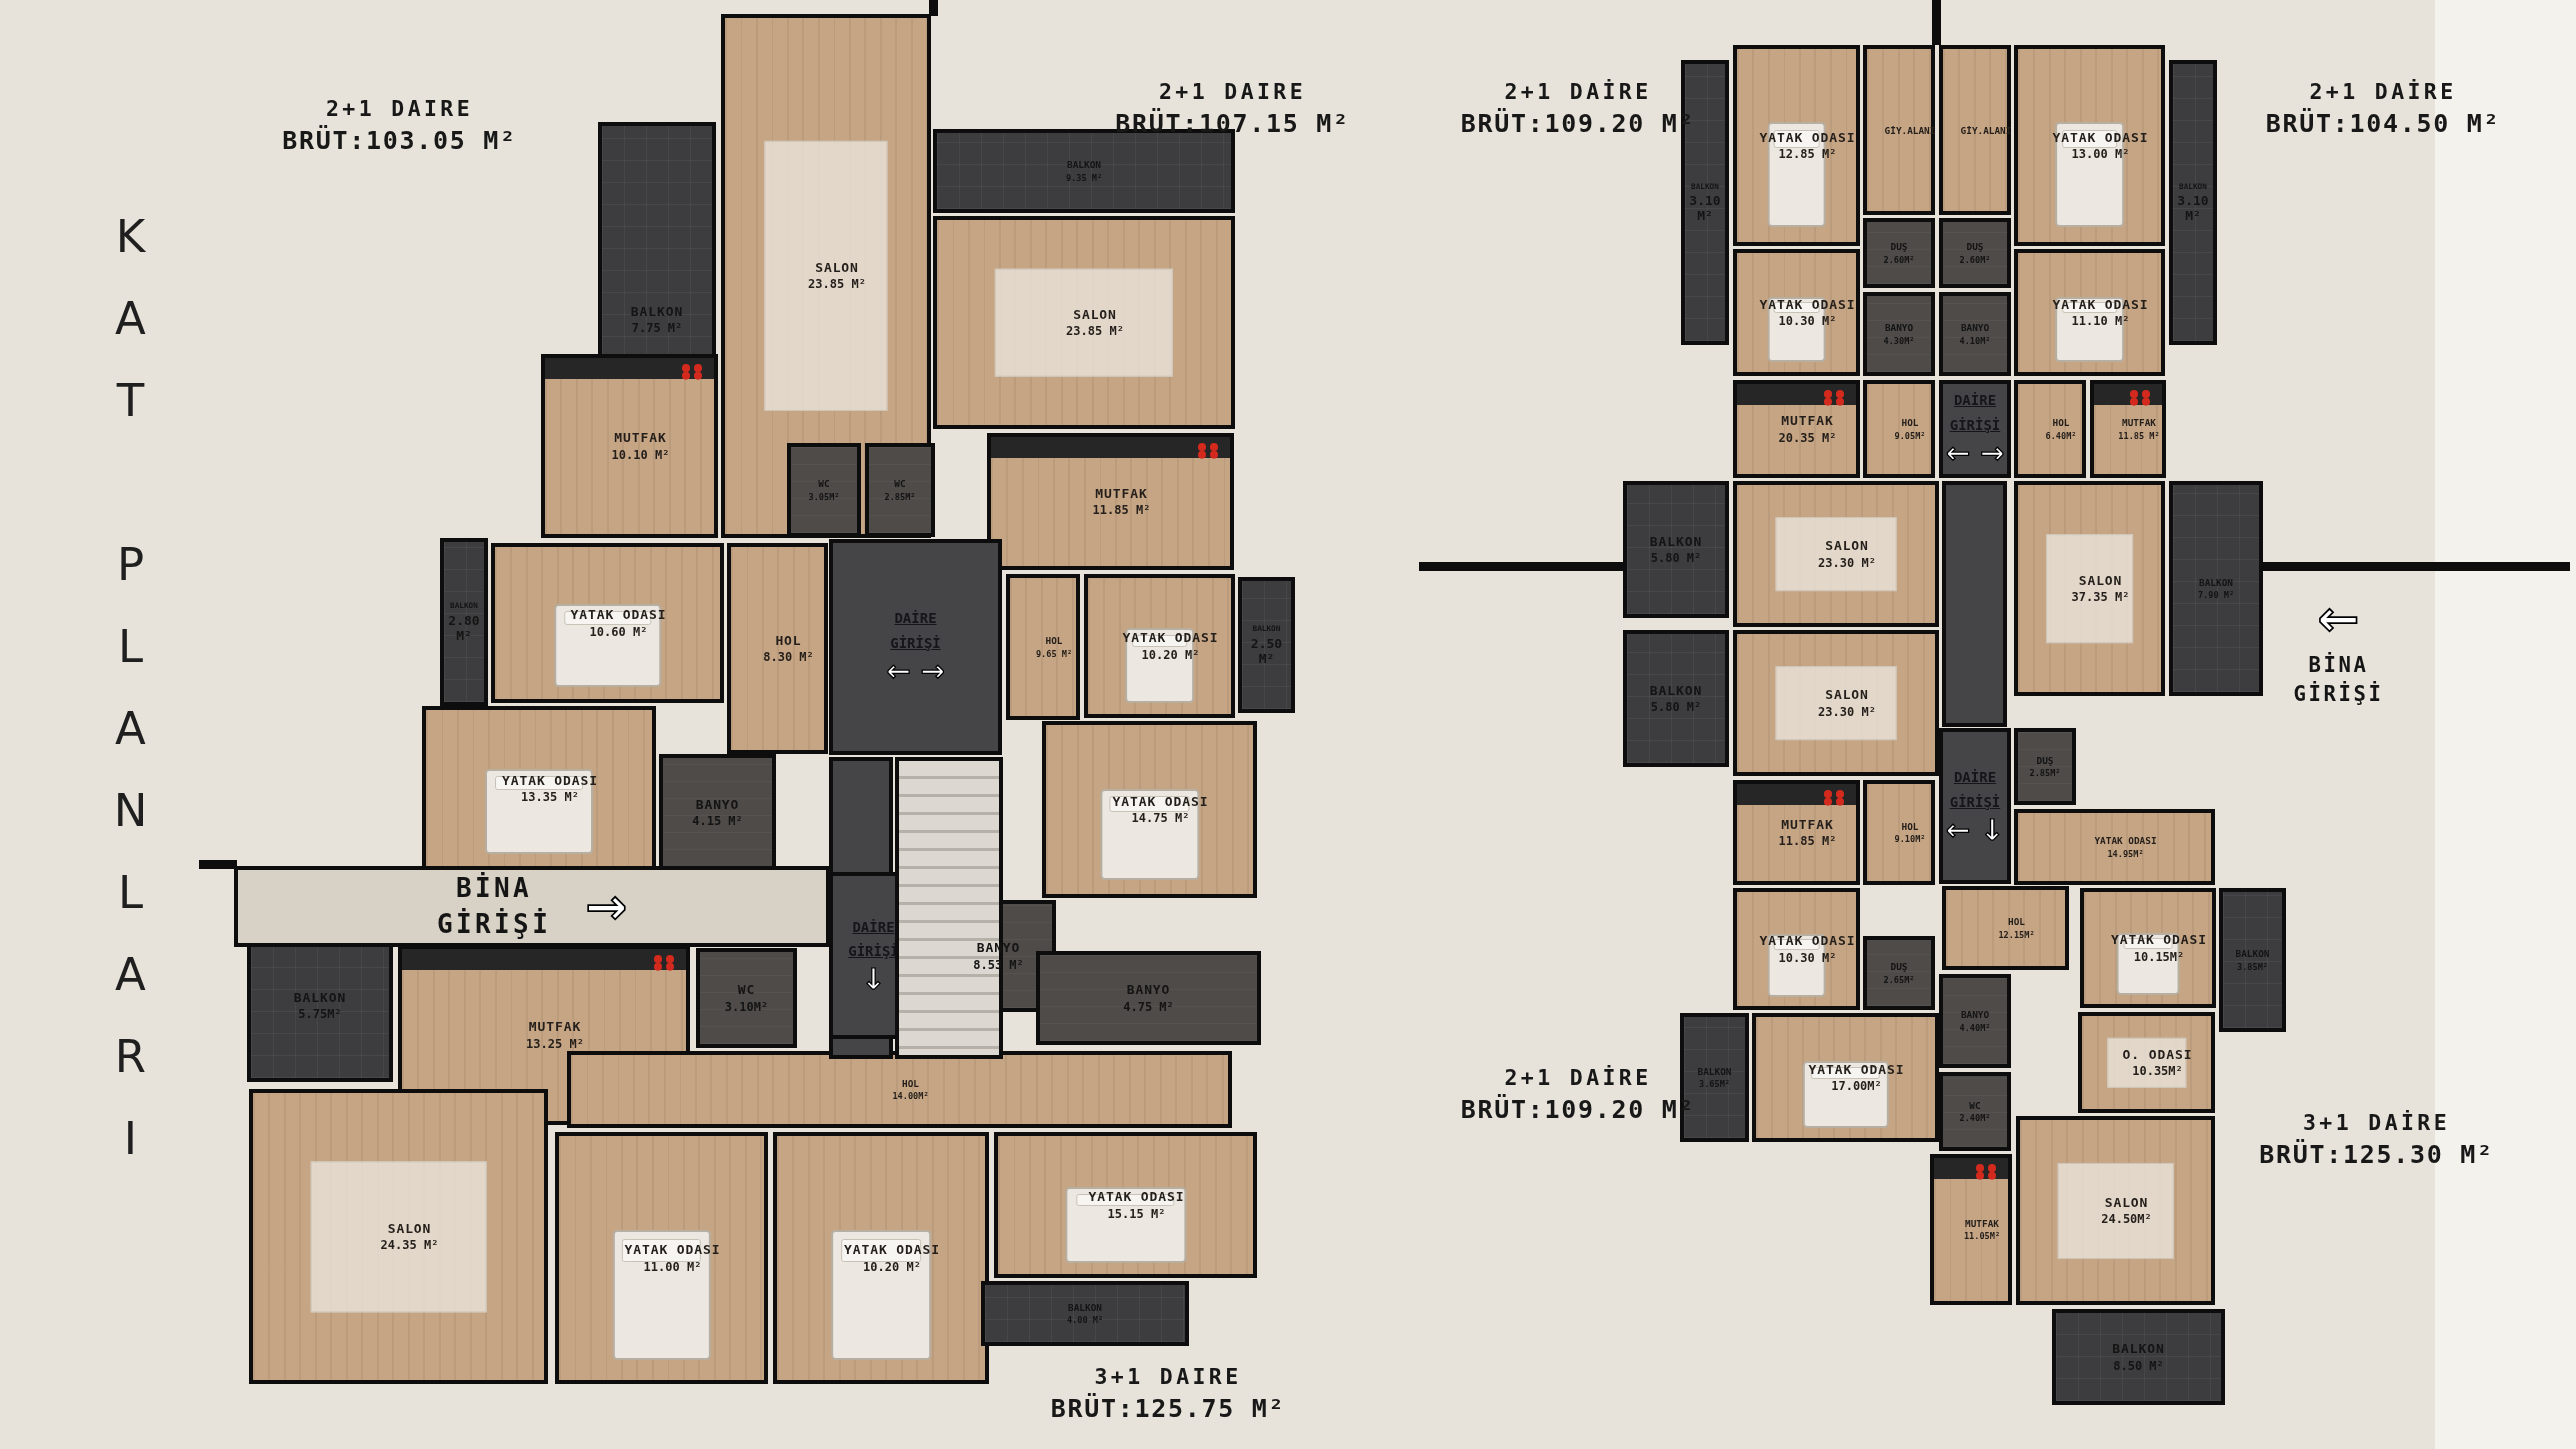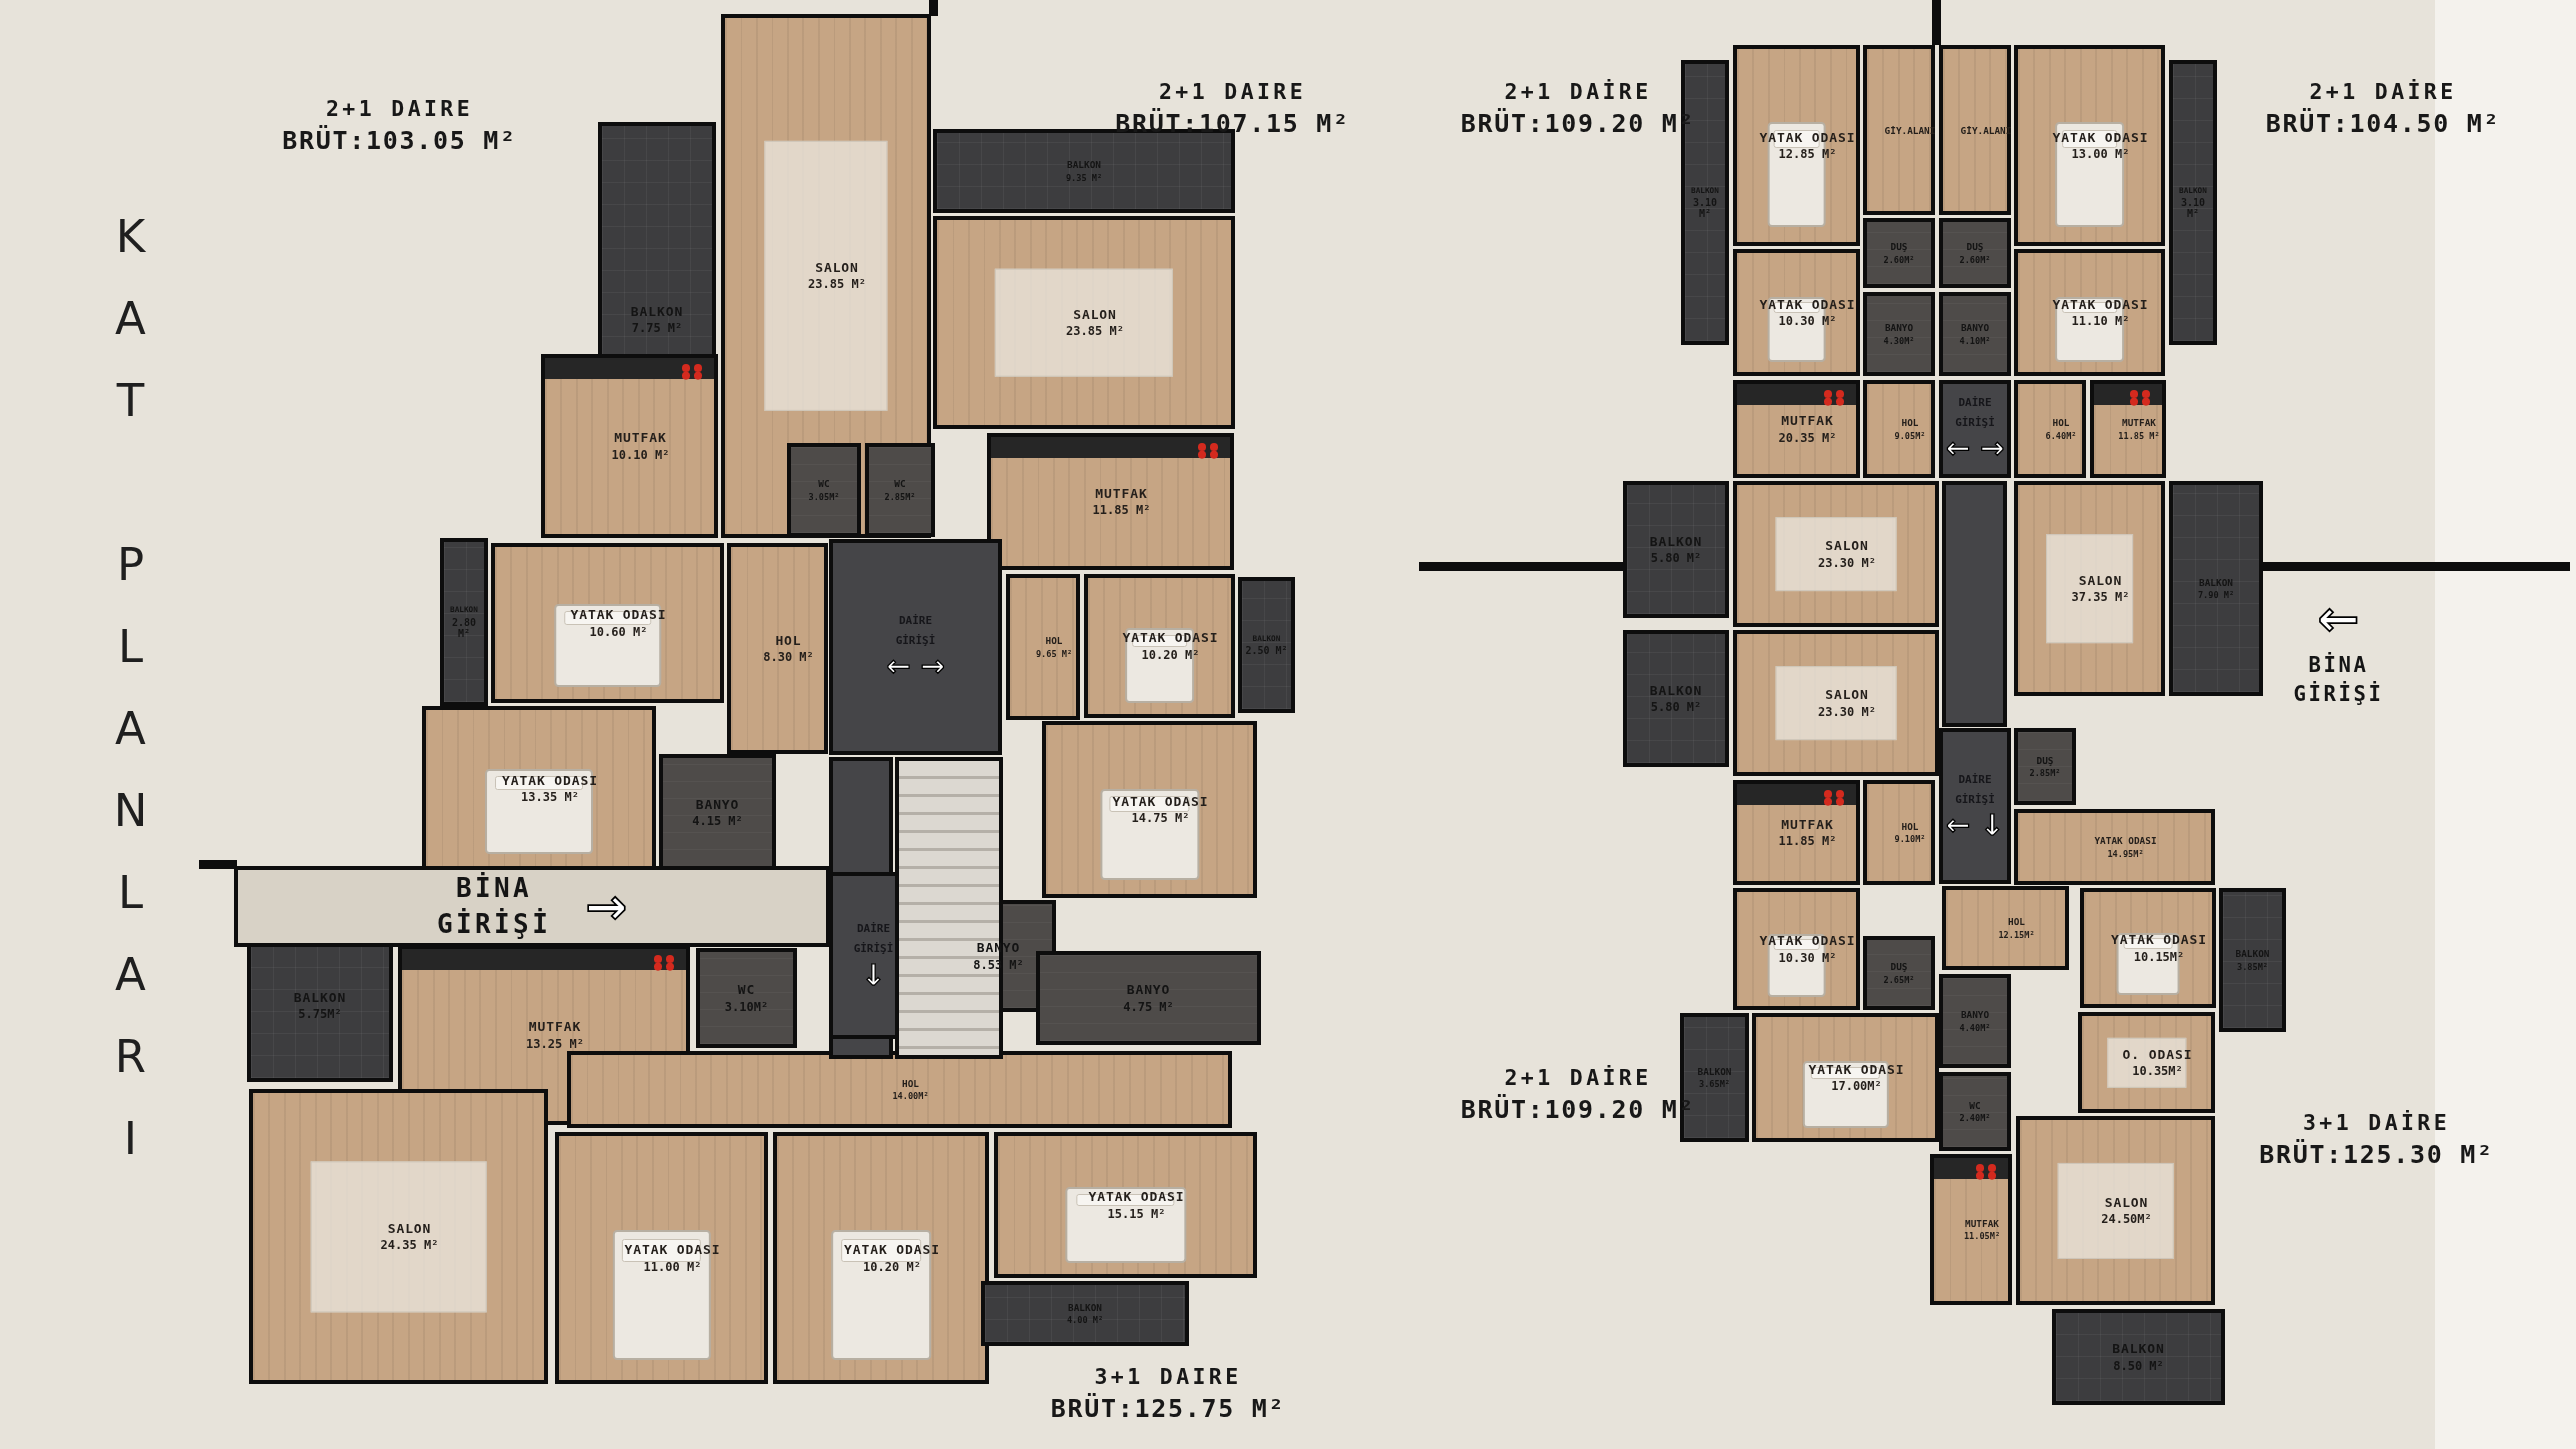--- a/index.html
+++ b/index.html
@@ -33,36 +33,36 @@
   .room.bath{background:
       repeating-linear-gradient(0deg, rgba(255,255,255,0.04) 0 0.9px, rgba(0,0,0,0) 0.9px 17px),
       #4e4b49;}
   .rlabel{position:relative;z-index:3;text-align:center;color:#241f1b;pointer-events:none;}
   .room.balcony .rlabel,.room.bath .rlabel{color:#141414;}
   .rlabel .rn{font-size:13px;font-weight:bold;letter-spacing:0.9px;}
   .rlabel .ra{font-size:12px;font-weight:bold;margin-top:2.6px;}
   .room.sm .rn{font-size:9.4px;letter-spacing:0;}
   .room.sm .ra{font-size:8.6px;}
   .room.xs .rn{font-size:7.7px;letter-spacing:0;}
-  .room.xs .ra{font-size:10px;}
+  .room.xs .ra{font-size:13px;}
   
   .furn-bed{position:absolute;left:50%;bottom:8%;transform:translateX(-50%);
     width:46%;min-width:46px;height:52%;background:#ece8e1;border:2.6px solid #b7afa2;
     border-radius:4.3px;z-index:1;}
   .furn-bed:before{content:"";position:absolute;left:8%;top:6%;width:84%;height:18%;
     background:#f7f5f1;border:1.7px solid #c9c2b6;border-radius:2.6px;box-sizing:border-box;}
   .furn-rug{position:absolute;left:50%;top:50%;transform:translate(-50%,-50%);
     width:60%;height:52%;background:rgba(233,228,219,0.8);border:1.7px solid #cdc5b8;z-index:1;}
   .furn-counter{position:absolute;left:0;top:0;width:100%;height:20.6px;background:#262626;z-index:2;}
   .furn-counter .hob{position:absolute;right:12px;top:6px;width:7.7px;height:7.7px;border-radius:50%;
     background:#d42a1e;box-shadow:-12px 0 0 #d42a1e, 0 7.7px 0 #d42a1e, -12px 7.7px 0 #d42a1e;}
   
   .core{position:absolute;background:#454548;border:4.3px solid #0d0d0d;box-sizing:border-box;
     display:flex;flex-direction:column;align-items:center;justify-content:center;gap:3.4px;}
-  .core .clabel{font-size:11px;font-weight:bold;color:#16161a;text-align:center;line-height:1.5;}
+  .core .clabel{font-size:14px;font-weight:bold;color:#16161a;text-align:center;line-height:1.5;text-decoration:underline;}
   .core .arrows{font-size:29px;font-weight:bold;color:#ffffff;-webkit-text-stroke:1.3px #000;
     font-family:"DejaVu Sans","Liberation Sans",sans-serif;line-height:1;}
   .stairs{position:absolute;background:
       repeating-linear-gradient(180deg,#dcd8d1 0 15.5px,#b5b0a8 15.5px 18px);
     border:4.3px solid #0d0d0d;box-sizing:border-box;z-index:2;}
   .entrance-a{position:absolute;background:#d8d2c6;border:4.3px solid #0d0d0d;box-sizing:border-box;
     display:flex;align-items:center;justify-content:center;gap:34px;}
   .entrance-a .elabel{font-size:26px;font-weight:bold;letter-spacing:3.4px;color:#151515;
     text-align:center;line-height:1.35;}
   .entrance-b{position:absolute;display:flex;flex-direction:column;align-items:center;gap:6.9px;}

